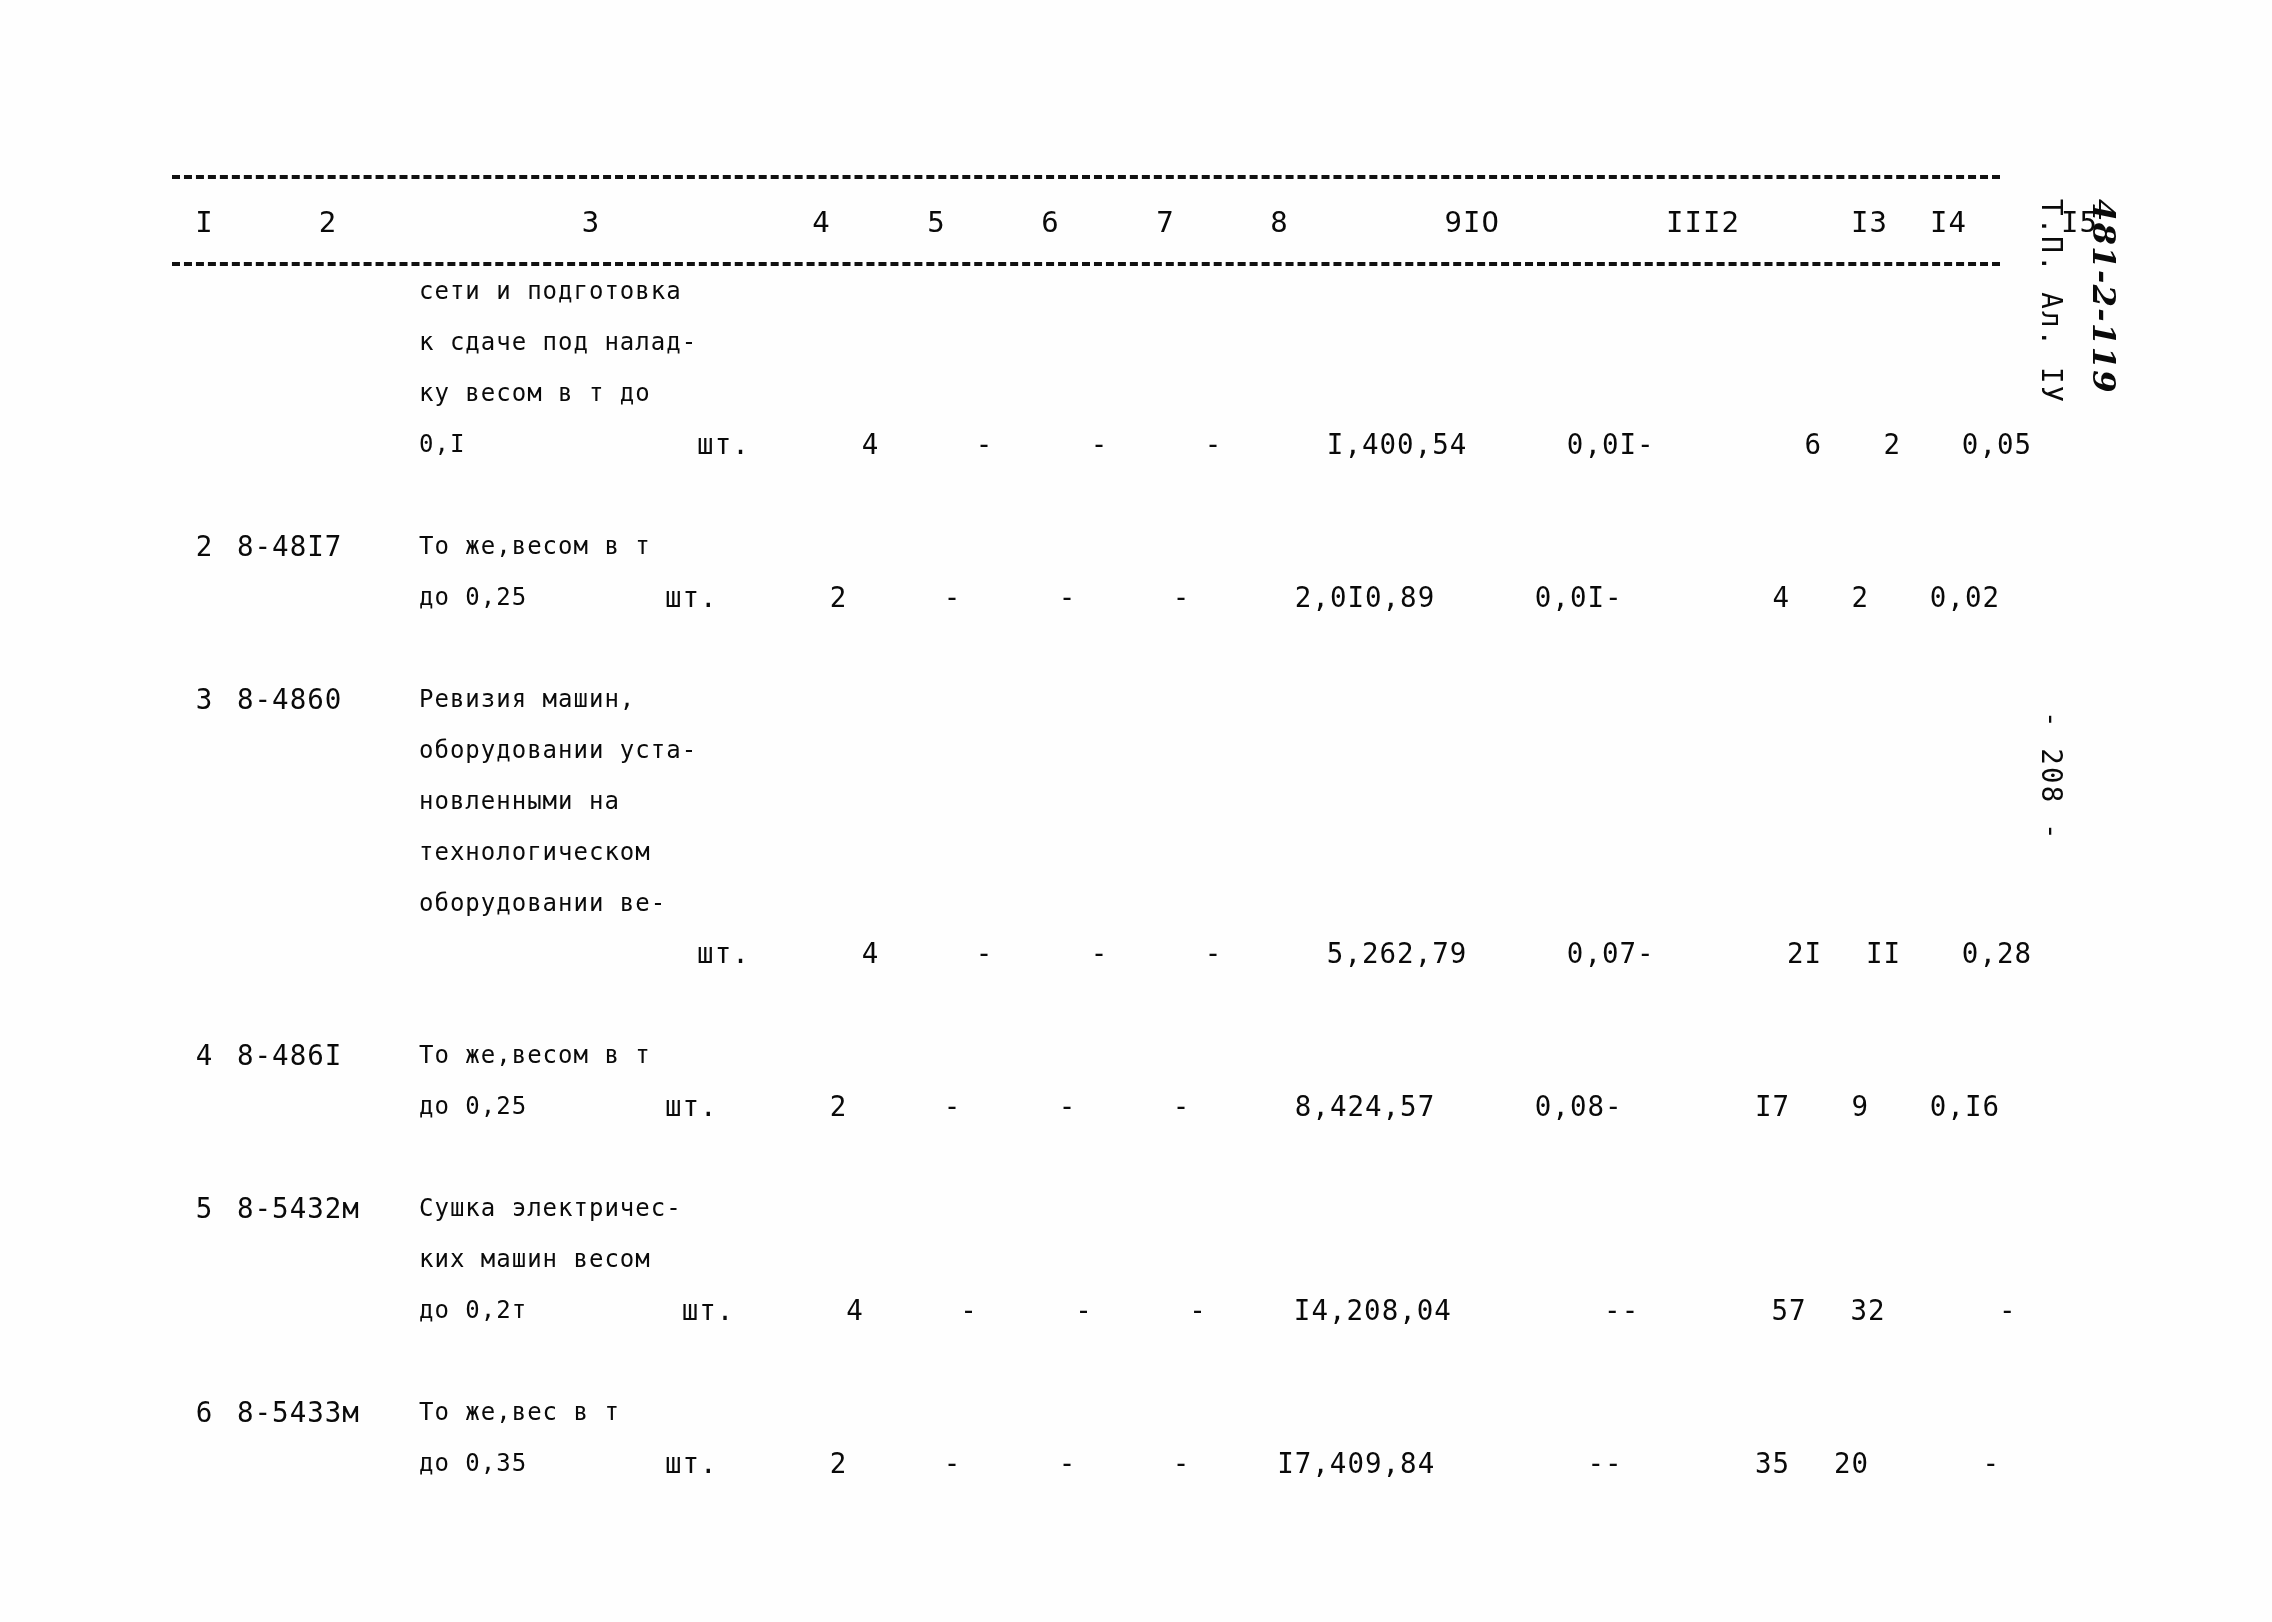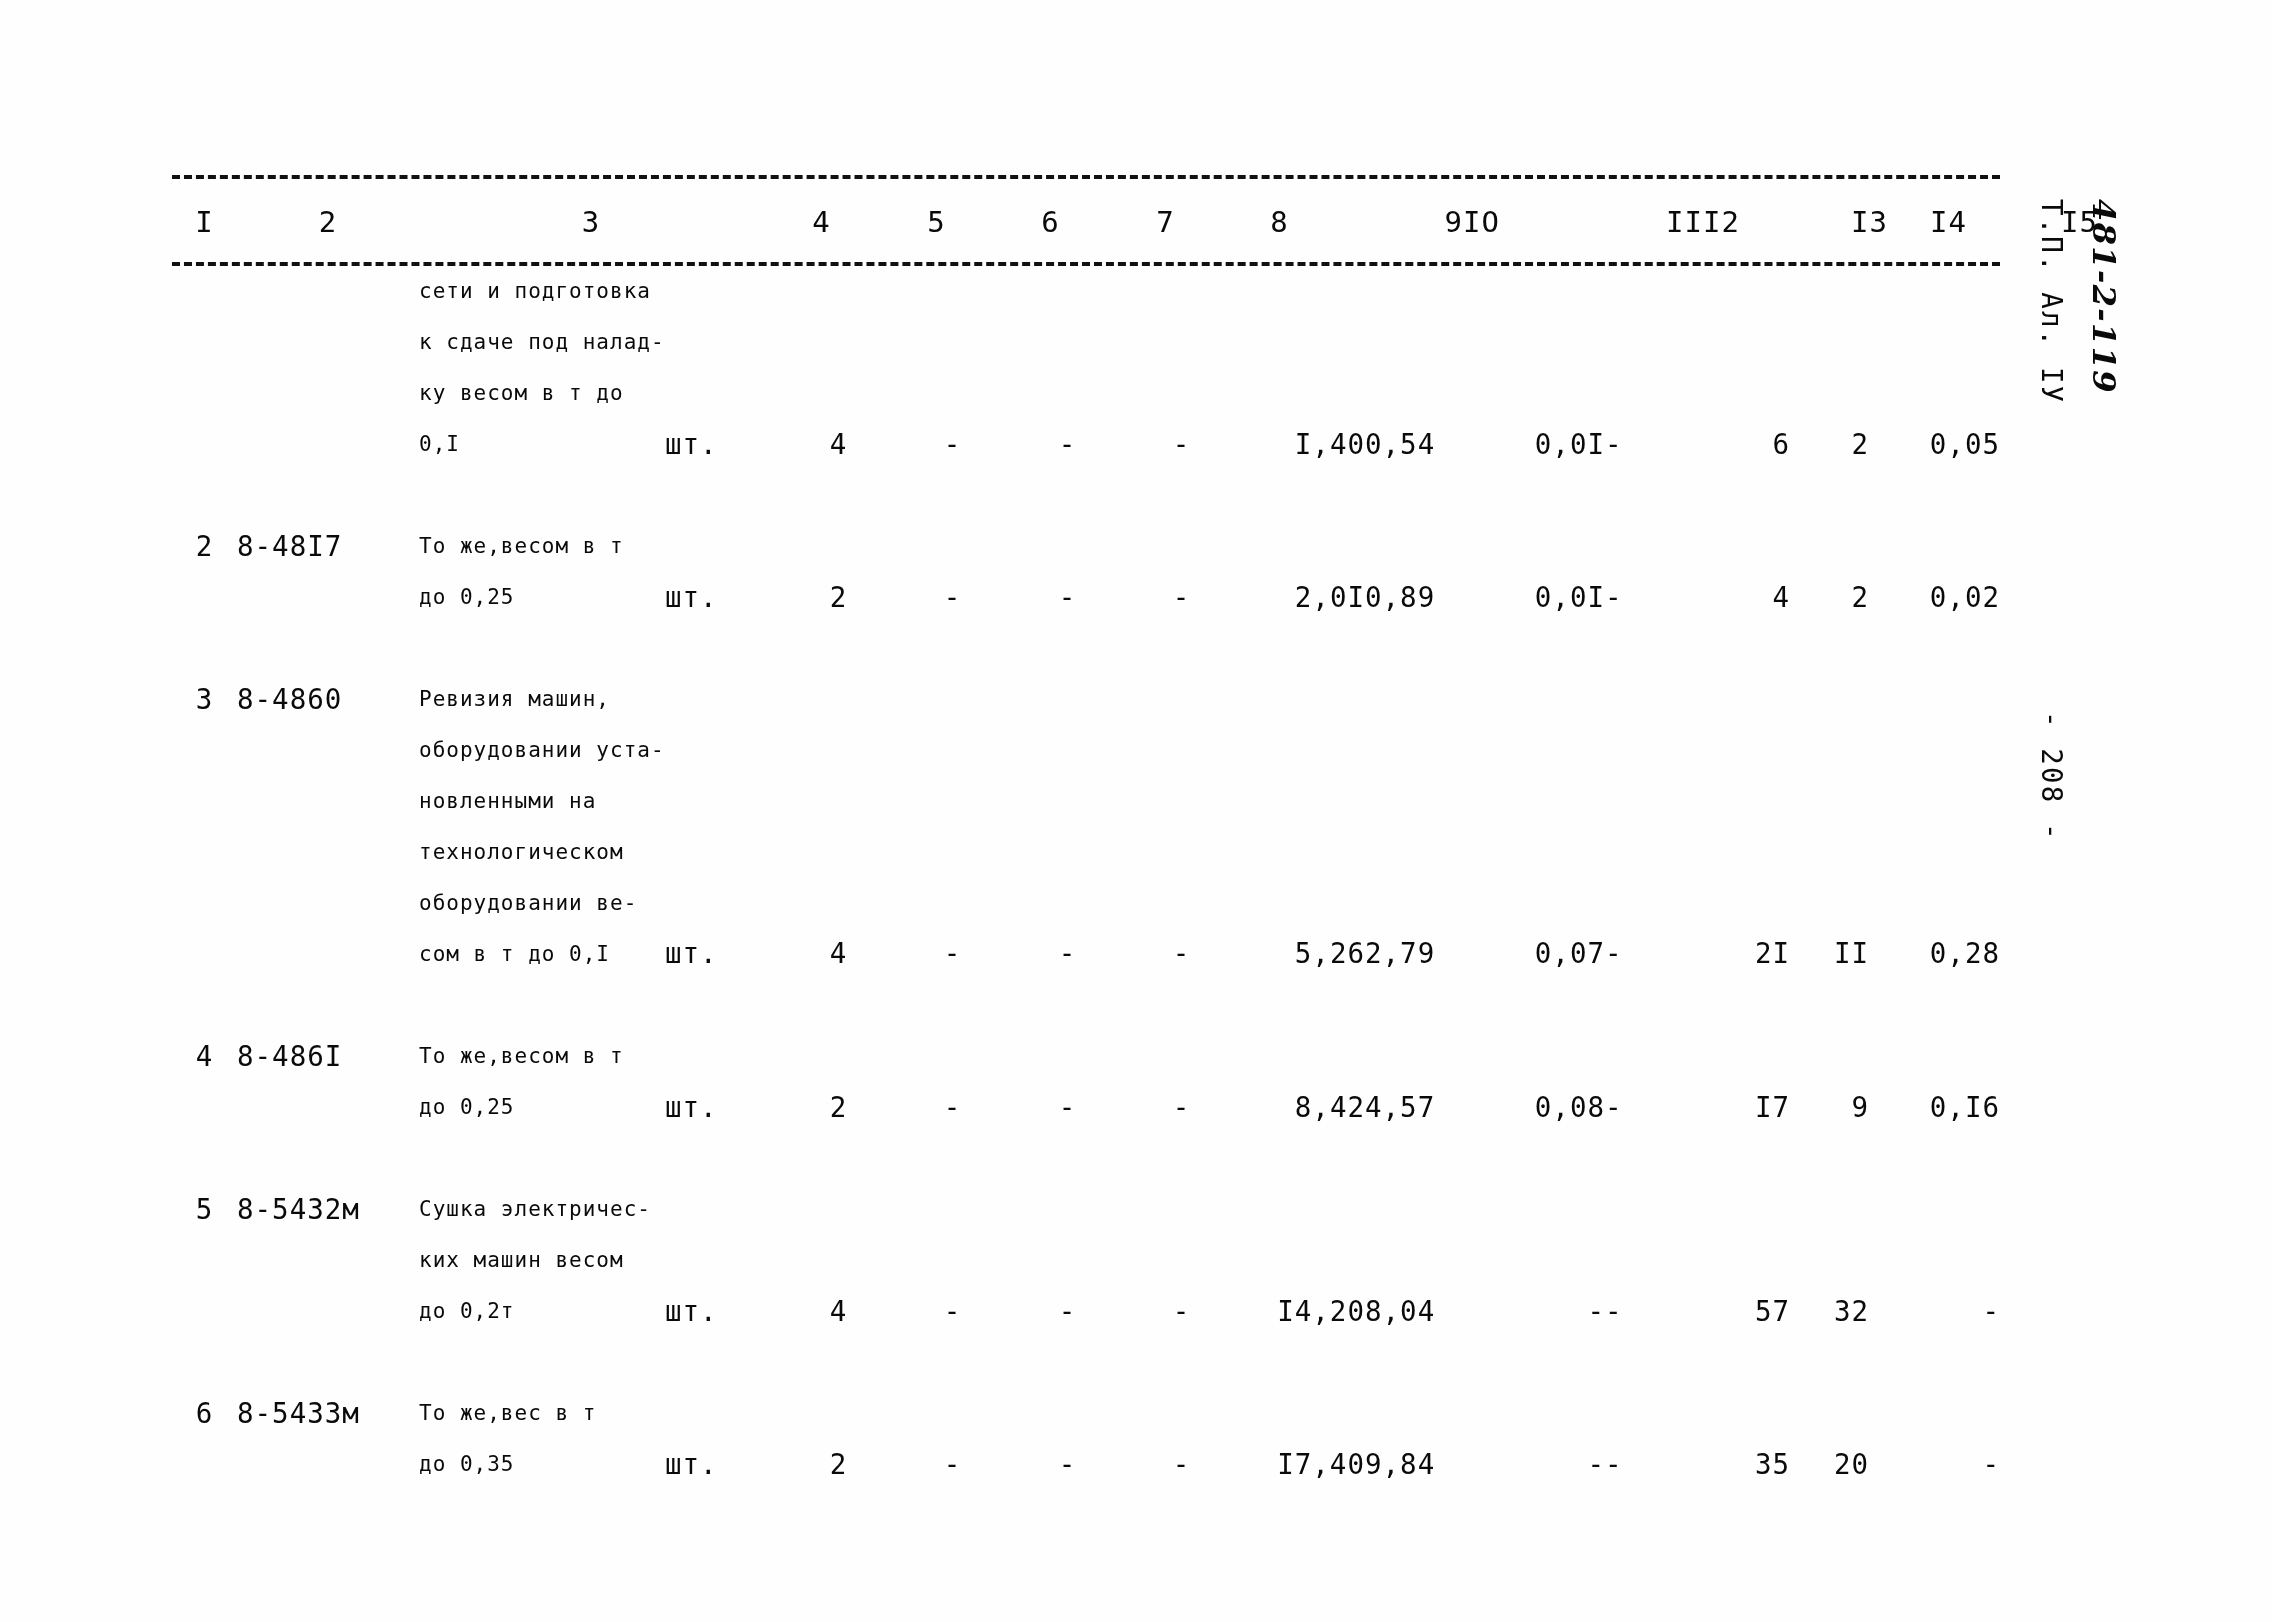--- a/index.html
+++ b/index.html
@@ -76,21 +76,21 @@
 
   
   .hdr .c { font-size: 29px; line-height: 44px; }
   .hdr .c1, .hdr .c2, .hdr .c3, .hdr .c4 { text-align: center; }
   .hdr .c2 { text-align: center; }
   .hdr .c3 { text-align: center; }
 
   
   .desc {
     width: 344px;
-    font-size: 21px;
+    font-size: 24px;
     line-height: 51px;
     letter-spacing: 1px;
     white-space: pre;
     text-align: left;
   }
 
   .rowgroup { display: flex; align-items: flex-start; width: 1828px; }
 
   
   .lines > div { height: 51px; }
@@ -192,21 +192,21 @@
           <div class="c c11" style="margin-top: 51px;">0,0I</div>
           <div class="c c12" style="margin-top: 51px;">-</div>
           <div class="c c13" style="margin-top: 51px;">4</div>
           <div class="c c14" style="margin-top: 51px;">2</div>
           <div class="c c15" style="margin-top: 51px;">0,02</div>
         </div>
         <div class="spacer-row"></div>
         <div class="rowgroup">
           <div class="c c1">З</div>
           <div class="c c2">8-4860</div>
-          <div class="desc lines"><div>Ревизия машин,</div><div>оборудовании уста-</div><div>новленными на</div><div>технологическом</div><div>оборудовании ве-</div><div>сом в т до 0,I</div></div>
+          <div class="desc lines"><div>Ревизия машин,</div><div>оборудовании уста-</div><div>новленными на</div><div>технологическом</div><div>оборудовании ве-</div></div>
           <div class="c c4" style="margin-top: 254px;">шт.</div>
           <div class="c c5" style="margin-top: 254px;">4</div>
           <div class="c c6" style="margin-top: 254px;">-</div>
           <div class="c c7" style="margin-top: 254px;">-</div>
           <div class="c c8" style="margin-top: 254px;">-</div>
           <div class="c c9" style="margin-top: 254px;">5,26</div>
           <div class="c c10" style="margin-top: 254px;">2,79</div>
           <div class="c c11" style="margin-top: 254px;">0,07</div>
           <div class="c c12" style="margin-top: 254px;">-</div>
           <div class="c c13" style="margin-top: 254px;">2I</div>

